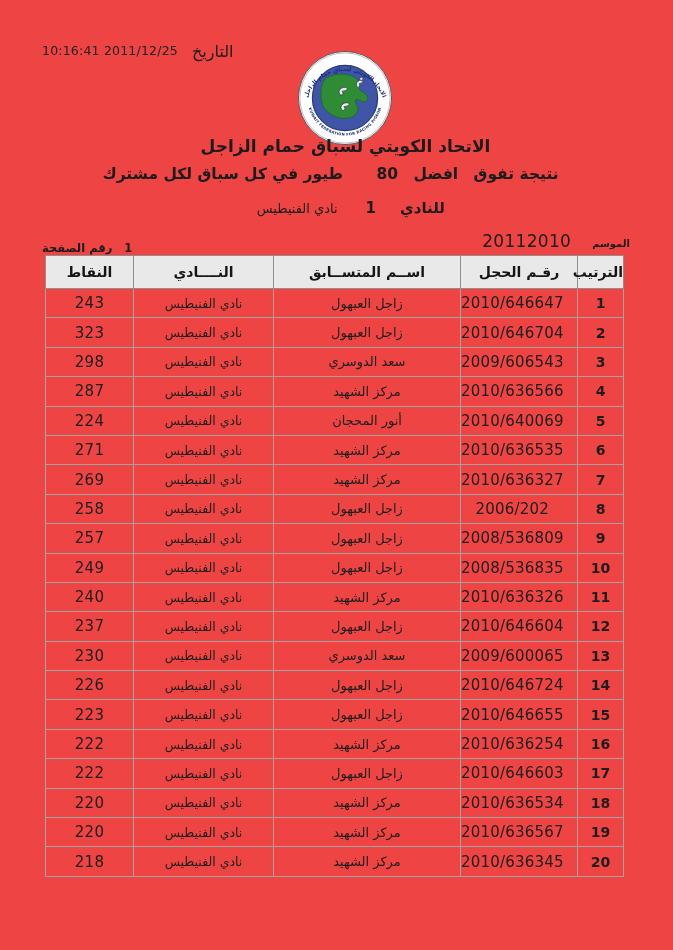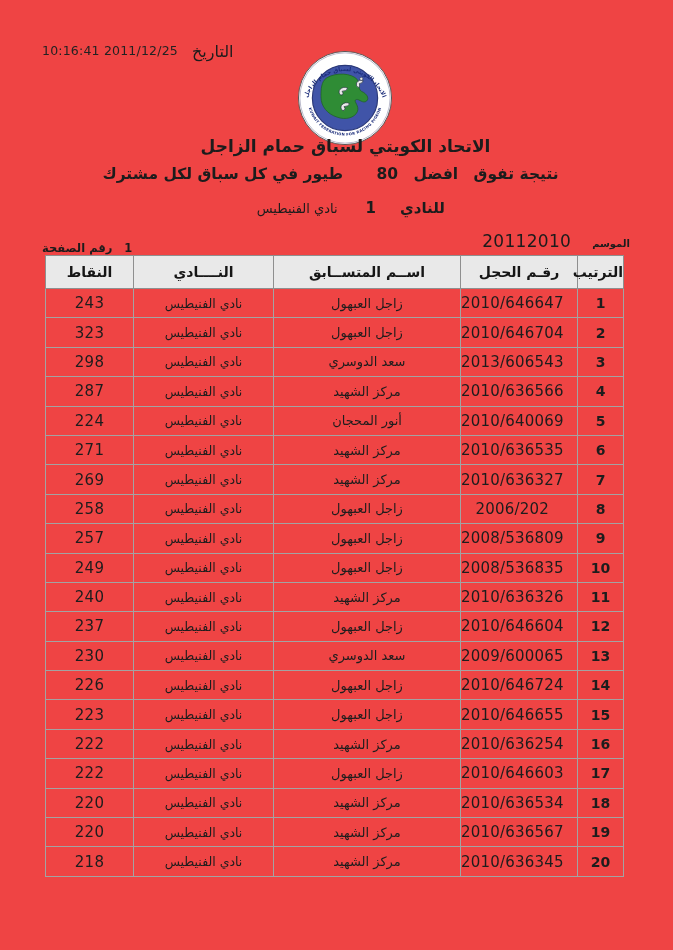--- a/index.html
+++ b/index.html
@@ -172,21 +172,21 @@
           <tr>
             <td class="rank">2</td>
             <td class="ring">2010/646704</td>
             <td class="name">زاجل العبهول</td>
             <td class="club">نادي الفنيطيس</td>
             <td class="points">323</td>
           </tr>
 
           <tr>
             <td class="rank">3</td>
-            <td class="ring">2013/606543</td>
+            <td class="ring">2009/606543</td>
             <td class="name">سعد الدوسري</td>
             <td class="club">نادي الفنيطيس</td>
             <td class="points">298</td>
           </tr>
 
           <tr>
             <td class="rank">4</td>
             <td class="ring">2010/636566</td>
             <td class="name">مركز الشهيد</td>
             <td class="club">نادي الفنيطيس</td>

